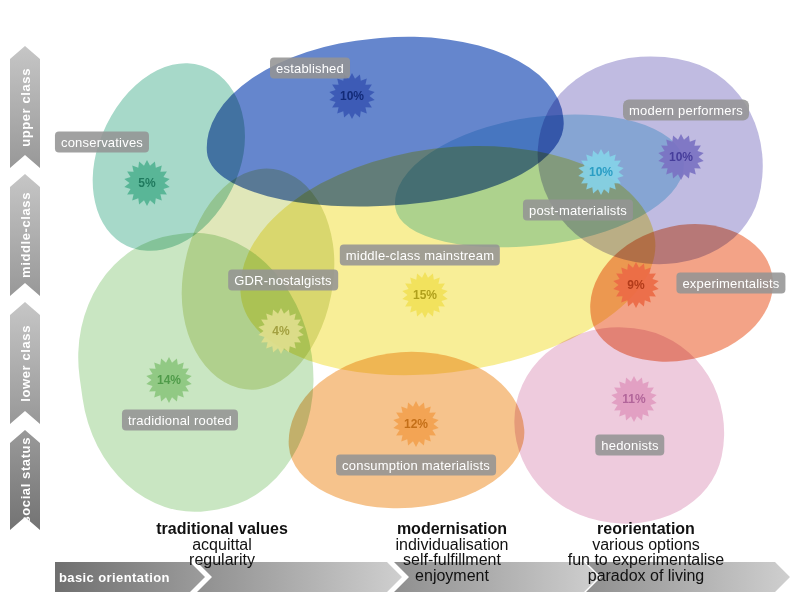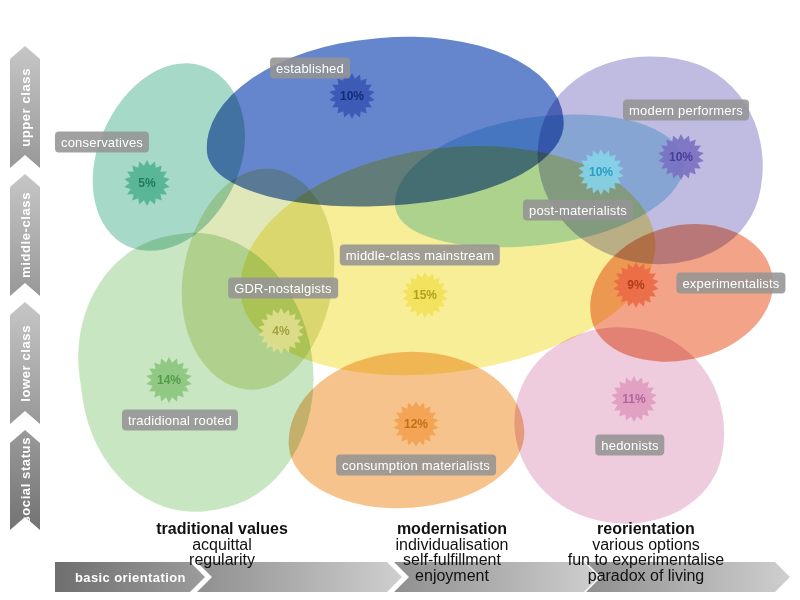--- a/index.html
+++ b/index.html
@@ -24,21 +24,21 @@
   }
   .v-seg span {
     writing-mode:vertical-rl; transform:rotate(180deg);
     color:#fff; font-weight:bold; font-size:13px; letter-spacing:0.6px; white-space:nowrap;
   }
   .h-seg {
     position:absolute; top:562px; height:30px;
     display:flex; align-items:center; z-index:10;
   }
   .h-seg span {
-    color:#fff; font-weight:bold; font-size:13px; padding-left:20px; letter-spacing:0.4px; white-space:nowrap;
+    color:#fff; font-weight:bold; font-size:13px; padding-left:4px; letter-spacing:0.4px; white-space:nowrap;
   }
   .col {
     position:absolute; transform:translateX(-50%); text-align:center;
     font-size:16px; line-height:15.5px; color:#111; z-index:40; white-space:nowrap;
   }
   .col .hdr { font-weight:bold; }
 </style>
 </head>
 <body>
 
@@ -93,24 +93,24 @@
         <text x="416" y="428" text-anchor="middle" fill="#c46f18" class="badge-text">12%</text>
       </g>
       <g>
         <polygon points="634.0,376.0 637.0,381.8 641.9,377.4 642.8,383.8 648.8,381.4 647.4,387.8 653.9,387.5 650.4,393.0 656.7,395.0 651.5,399.0 656.7,403.0 650.4,405.0 653.9,410.5 647.4,410.2 648.8,416.6 642.8,414.2 641.9,420.6 637.0,416.2 634.0,422.0 631.0,416.2 626.1,420.6 625.3,414.2 619.2,416.6 620.6,410.2 614.1,410.5 617.6,405.0 611.3,403.0 616.5,399.0 611.3,395.0 617.6,393.0 614.1,387.5 620.6,387.8 619.2,381.4 625.3,383.8 626.1,377.4 631.0,381.8" fill="#e19cc0" fill-opacity="0.92"></polygon>
         <text x="634" y="403" text-anchor="middle" fill="#b2659a" class="badge-text">11%</text>
       </g>
     </svg>
   <div id="label-layer">
       <div class="milieu-label" style="left: 102px; top: 142px;">conservatives</div>
       <div class="milieu-label" style="left: 310px; top: 68px;">established</div>
-      <div class="milieu-label" style="left: 686px; top: 110px;">modern performers</div>
+      <div class="milieu-label" style="left: 686px; top: 110px; border-radius: 6px;">modern performers</div>
       <div class="milieu-label" style="left: 578px; top: 210px;">post-materialists</div>
       <div class="milieu-label" style="left: 420px; top: 255px;">middle-class mainstream</div>
-      <div class="milieu-label" style="left: 283px; top: 288px; text-align: center;">GDR-nostalgists</div>
+      <div class="milieu-label" style="left: 283px; top: 280px; text-align: center;">GDR-nostalgists</div>
       <div class="milieu-label" style="left: 731px; top: 283px;">experimentalists</div>
       <div class="milieu-label" style="left: 180px; top: 420px;">tradidional rooted</div>
       <div class="milieu-label" style="left: 416px; top: 465px;">consumption materialists</div>
       <div class="milieu-label" style="left: 630px; top: 445px;">hedonists</div>
     </div>
   <div id="v-axis">
       <div class="v-seg" style="top: 46px; height: 122px; background: linear-gradient(to top, rgb(152, 152, 152), rgb(198, 198, 198)); clip-path: polygon(50% 0px, 100% 13px, 100% 100%, 50% calc(100% - 13px), 0px 100%, 0px 13px);">
         <span>upper class</span>
       </div>
       <div class="v-seg" style="top: 174px; height: 122px; background: linear-gradient(to top, rgb(152, 152, 152), rgb(198, 198, 198)); clip-path: polygon(50% 0px, 100% 13px, 100% 100%, 50% calc(100% - 13px), 0px 100%, 0px 13px);">

